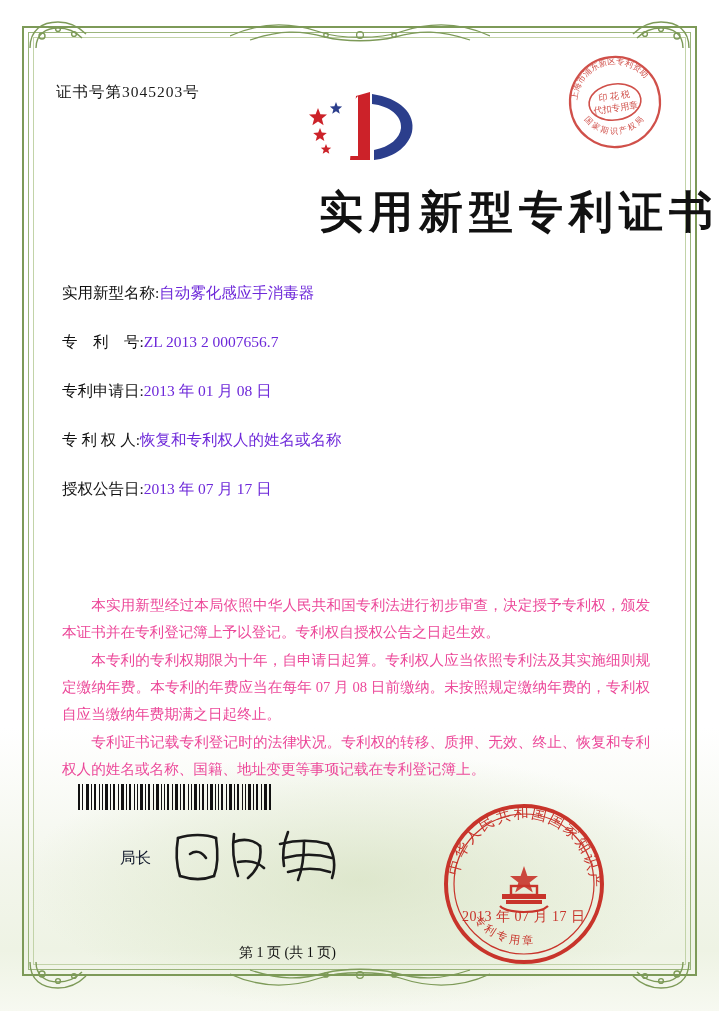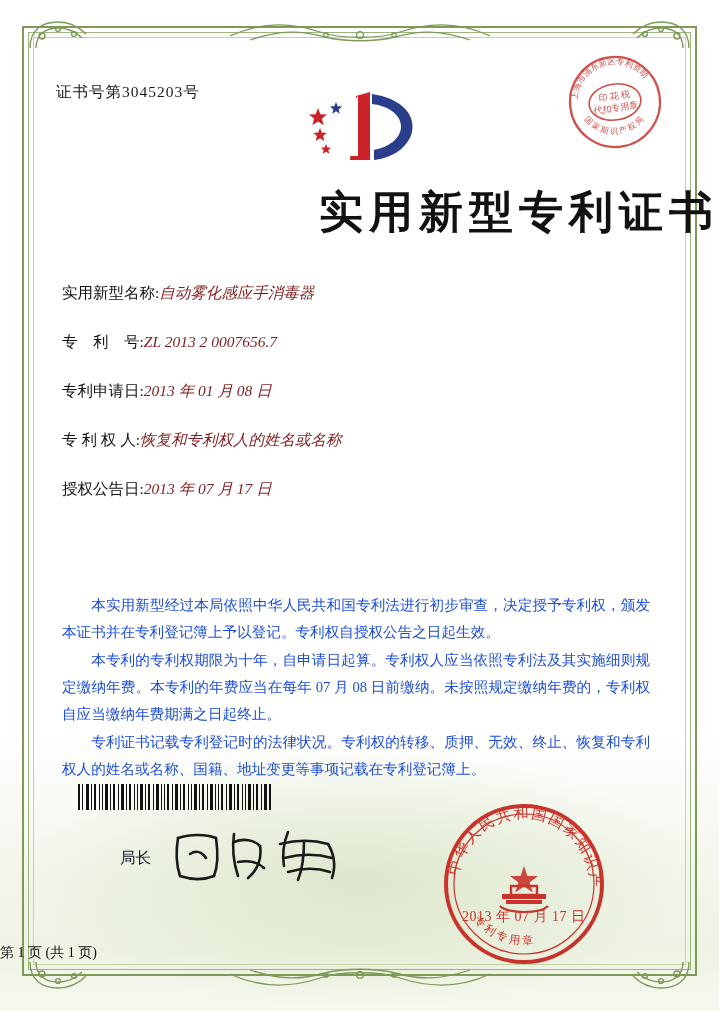--- a/index.html
+++ b/index.html
@@ -109,32 +109,31 @@
     color: #111111;
     margin-bottom: 28px;
     white-space: nowrap;
   }
   .field-label {
     display: inline-block;
     color: #111111;
   }
   .field-value {
     display: inline-block;
-    color: #7f1d1d;
-    font-style: italic;
+    color: #6d28d9;
   }
 
   
   .body-text {
     position: absolute;
     left: 62px; top: 592px;
     width: 588px;
     font-size: 14.6px;
     line-height: 27px;
-    color: #1d4ed8;
+    color: #ec4899;
     text-align: justify;
   }
   .body-text p {
     margin: 0 0 1px 0;
     text-indent: 2em;
   }
 
   
   .barcode {
     position: absolute;
@@ -168,21 +167,21 @@
     color: #c8342b;
     letter-spacing: 0.5px;
     font-family: "Liberation Serif", "DejaVu Serif", serif;
   }
 
   
   .footer {
     position: absolute;
     left: 0; top: 944px;
     width: 575px;
-    text-align: left;
+    text-align: center;
     font-size: 14px;
     color: #111111;
   }
 </style>
 </head>
 <body>
 
 <div class="page">
   <div class="page-bg"></div>
 

